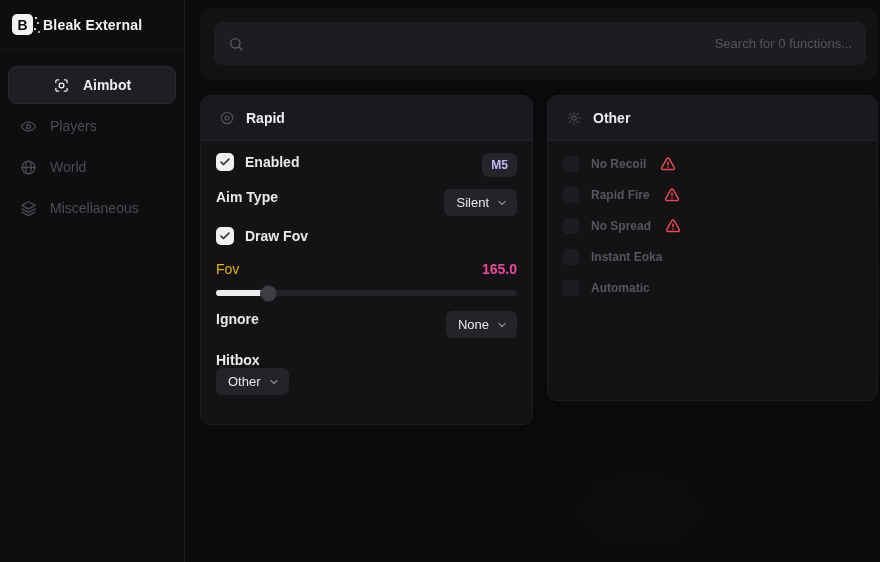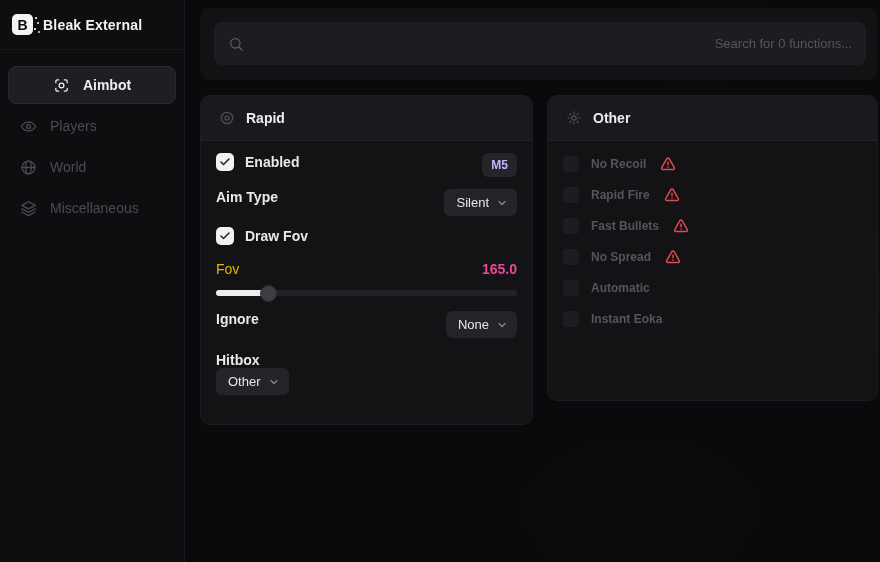--- a/index.html
+++ b/index.html
@@ -265,49 +265,38 @@
         <span class="o-label">Rapid Fire</span>
         <span class="warn">
           <svg viewBox="0 0 24 24" fill="none" stroke-width="2.2" stroke-linecap="round" stroke-linejoin="round">
               <path d="M10.3 3.9 2.6 17.3a2 2 0 0 0 1.7 3h15.4a2 2 0 0 0 1.7-3L13.7 3.9a2 2 0 0 0-3.4 0z"></path>
               <line x1="12" y1="9.3" x2="12" y2="13.3"></line>
               <line x1="12" y1="16.6" x2="12" y2="16.7"></line>
             </svg>
         </span>
       </div>
 
-      <div class="o-row">
-        <span class="checkbox sm"></span>
-        <span class="o-label">Fast Bullets</span>
-        <span class="warn">
-          <svg viewBox="0 0 24 24" fill="none" stroke-width="2.2" stroke-linecap="round" stroke-linejoin="round">
-              <path d="M10.3 3.9 2.6 17.3a2 2 0 0 0 1.7 3h15.4a2 2 0 0 0 1.7-3L13.7 3.9a2 2 0 0 0-3.4 0z"></path>
-              <line x1="12" y1="9.3" x2="12" y2="13.3"></line>
-              <line x1="12" y1="16.6" x2="12" y2="16.7"></line>
-            </svg>
-        </span>
-      </div>
 
       <div class="o-row">
         <span class="checkbox sm"></span>
         <span class="o-label">No Spread</span>
         <span class="warn">
           <svg viewBox="0 0 24 24" fill="none" stroke-width="2.2" stroke-linecap="round" stroke-linejoin="round">
               <path d="M10.3 3.9 2.6 17.3a2 2 0 0 0 1.7 3h15.4a2 2 0 0 0 1.7-3L13.7 3.9a2 2 0 0 0-3.4 0z"></path>
               <line x1="12" y1="9.3" x2="12" y2="13.3"></line>
               <line x1="12" y1="16.6" x2="12" y2="16.7"></line>
             </svg>
         </span>
       </div>
 
       <div class="o-row">
         <span class="checkbox sm"></span>
+        <span class="o-label">Instant Eoka</span>
+      </div>
+
+      <div class="o-row">
+        <span class="checkbox sm"></span>
         <span class="o-label">Automatic</span>
-      </div>
-
-      <div class="o-row">
-        <span class="checkbox sm"></span>
-        <span class="o-label">Instant Eoka</span>
       </div>
 
     </div>
   </section>
 </div>
 
 </body></html>

